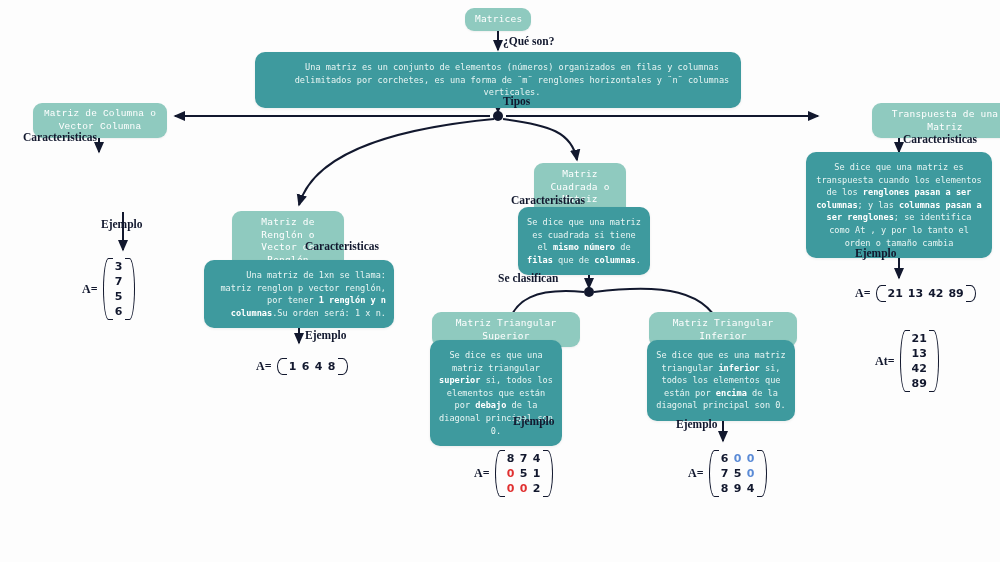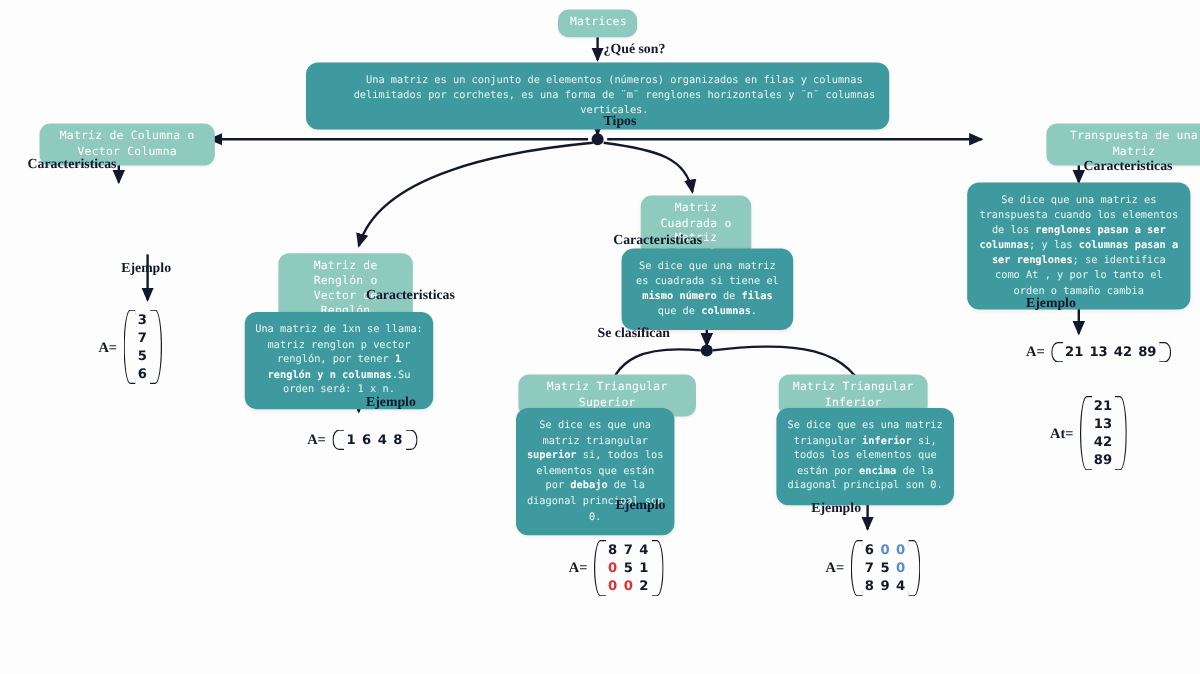--- a/index.html
+++ b/index.html
@@ -162,21 +162,21 @@
   </svg>
 
   <div class="pill" style="left:465px; top:8px; width:66px;">Matrices</div>
 
   <div class="edgelabel" style="left:503px; top:35px;">¿Qué son?</div>
 
   <div class="desc" style="left:255px; top:52px; width:486px;padding-left:36px;">Una matriz es un conjunto de elementos (números) organizados en filas y columnas delimitados por corchetes, es una forma de ¨m¨ renglones horizontales y ¨n¨ columnas verticales.</div>
 
   <div class="edgelabel" style="left:503px; top:95px;">Tipos</div>
 
-  <div class="pill" style="left:33px; top:103px; width:146px;">Matriz de Columna o Vector Columna</div>
+  <div class="pill" style="left:33px; top:103px; width:134px;font-family:Liberation Mono, monospace;">Matriz de Columna o Vector Columna</div>
 
   <div class="edgelabel" style="left:23px; top:131px;">Caracteristicas</div>
 
 
   <div class="edgelabel" style="left:101px; top:218px;">Ejemplo</div>
 
   <div class="matrix" style="left:82px; top:258px;">
     <span class="mlabel">A=</span>
     <span class="paren">
       <span class="mgrid" style="grid-template-columns: repeat(1, auto);">
@@ -185,41 +185,41 @@
           <span>5</span>
           <span>6</span>
         </span>
     </span>
   </div>
 
   <div class="pill" style="left:232px; top:211px; width:112px;">Matriz de Renglón o Vector de Renglón</div>
 
   <div class="edgelabel" style="left:305px; top:240px;">Caracteristicas</div>
 
-  <div class="desc" style="left:204px; top:260px; width:157px;">Una matriz de 1xn se llama: matriz renglon p vector renglón, por tener <b>1 renglón y n columnas</b>.Su orden será: 1 x n.</div>
+  <div class="desc" style="left:204px; top:260px; width:190px;text-align:right;">Una matriz de 1xn se llama: matriz renglon p vector renglón, por tener <b>1 renglón y n columnas</b>.Su orden será: 1 x n.</div>
 
   <div class="edgelabel" style="left:305px; top:329px;">Ejemplo</div>
 
   <div class="matrix" style="left:256px; top:358px;">
     <span class="mlabel">A=</span>
     <span class="paren">
       <span class="mgrid" style="grid-template-columns: repeat(4, auto);">
           <span>1</span>
           <span>6</span>
           <span>4</span>
           <span>8</span>
         </span>
     </span>
   </div>
 
   <div class="pill" style="left:534px; top:163px; width:92px;">Matriz Cuadrada o Matriz Triangular</div>
 
   <div class="edgelabel" style="left:511px; top:194px;">Caracteristicas</div>
 
-  <div class="desc" style="left:518px; top:207px; width:143px;">Se dice que una matriz es cuadrada si tiene el <b>mismo número</b> de <b>filas</b> que de <b>columnas</b>.</div>
+  <div class="desc" style="left:518px; top:207px; width:132px;">Se dice que una matriz es cuadrada si tiene el <b>mismo número</b> de <b>filas</b> que de <b>columnas</b>.</div>
 
   <div class="edgelabel" style="left:498px; top:272px;">Se clasifican</div>
 
   <div class="pill" style="left:432px; top:312px; width:148px;">Matriz Triangular Superior</div>
 
   <div class="desc" style="left:430px; top:340px; width:132px;">Se dice es que una matriz triangular <b>superior</b> si, todos los elementos que están por <b>debajo</b> de la diagonal principal son 0.</div>
 
   <div class="edgelabel" style="left:513px; top:415px;">Ejemplo</div>
 
   <div class="matrix" style="left:474px; top:450px;">
@@ -232,21 +232,21 @@
           <span class="zero-red">0</span>
           <span class="">5</span>
           <span class="">1</span>
           <span class="zero-red">0</span>
           <span class="zero-red">0</span>
           <span class="">2</span>
         </span>
     </span>
   </div>
 
-  <div class="pill" style="left:649px; top:312px; width:124px;">Matriz Triangular Inferior</div>
+  <div class="pill" style="left:649px; top:312px; width:148px;">Matriz Triangular Inferior</div>
 
   <div class="desc" style="left:647px; top:340px; width:148px;">Se dice que es una matriz triangular <b>inferior</b> si, todos los elementos que están por <b>encima</b> de la diagonal principal son 0.</div>
 
   <div class="edgelabel" style="left:676px; top:418px;">Ejemplo</div>
 
   <div class="matrix" style="left:688px; top:450px;">
     <span class="mlabel">A=</span>
     <span class="paren">
       <span class="mgrid" style="grid-template-columns: repeat(3, auto);">
           <span class="">6</span>

